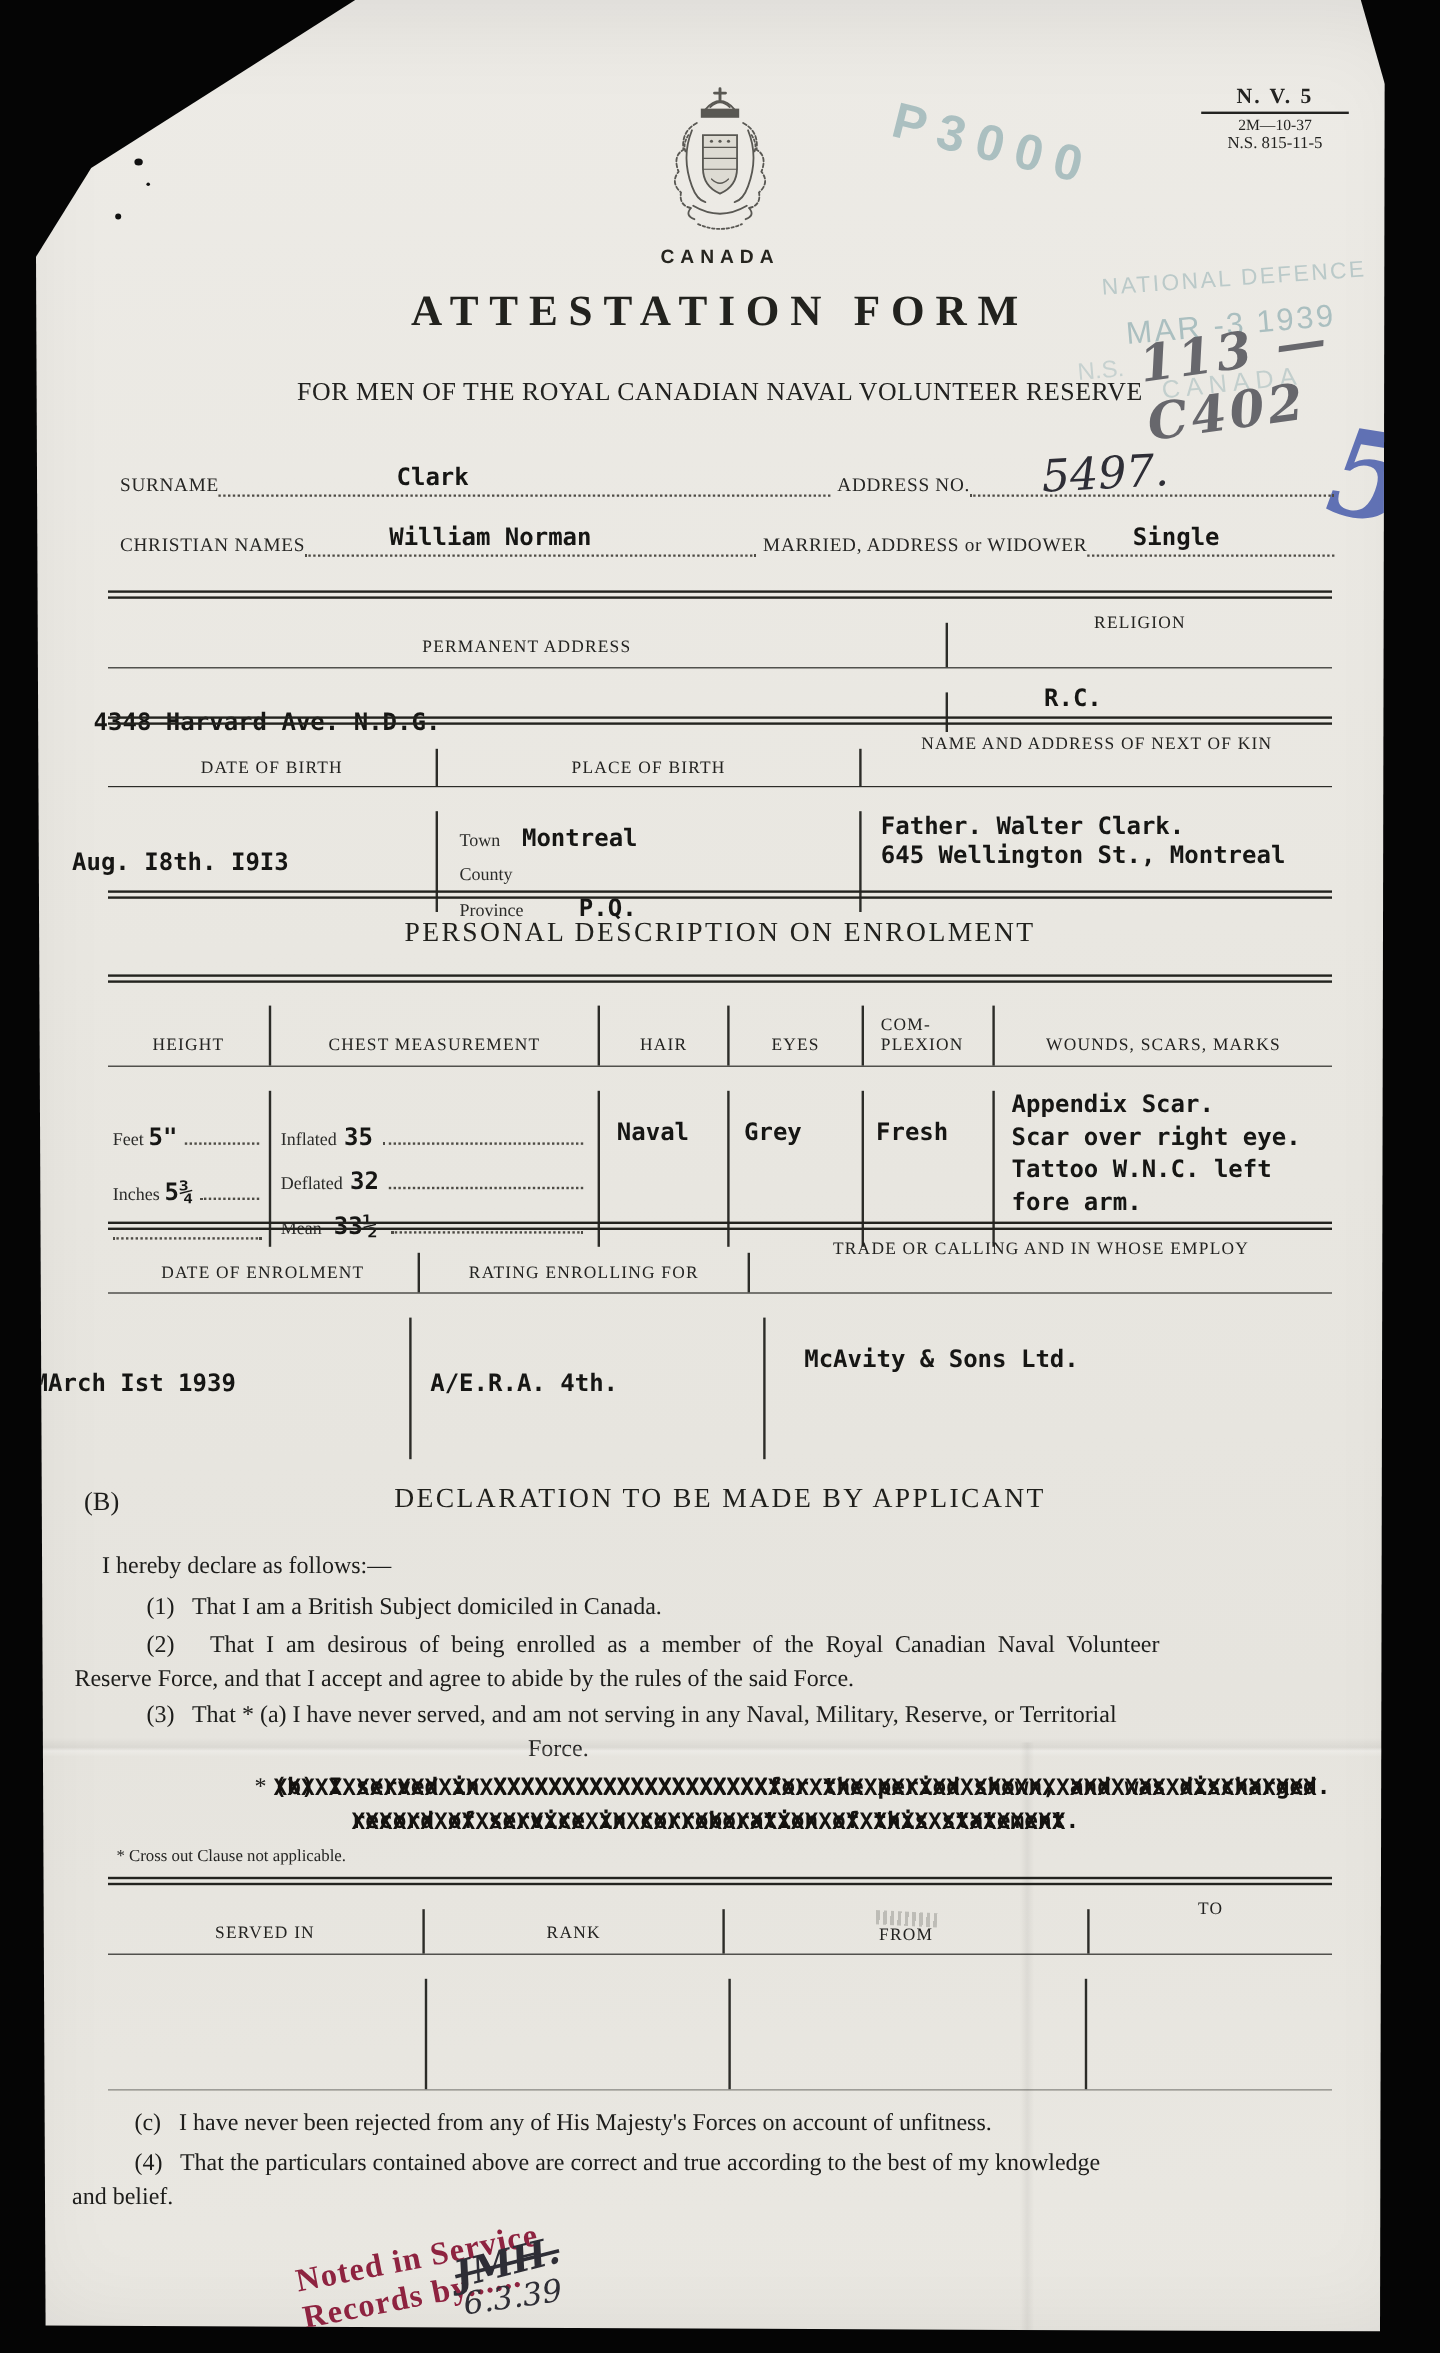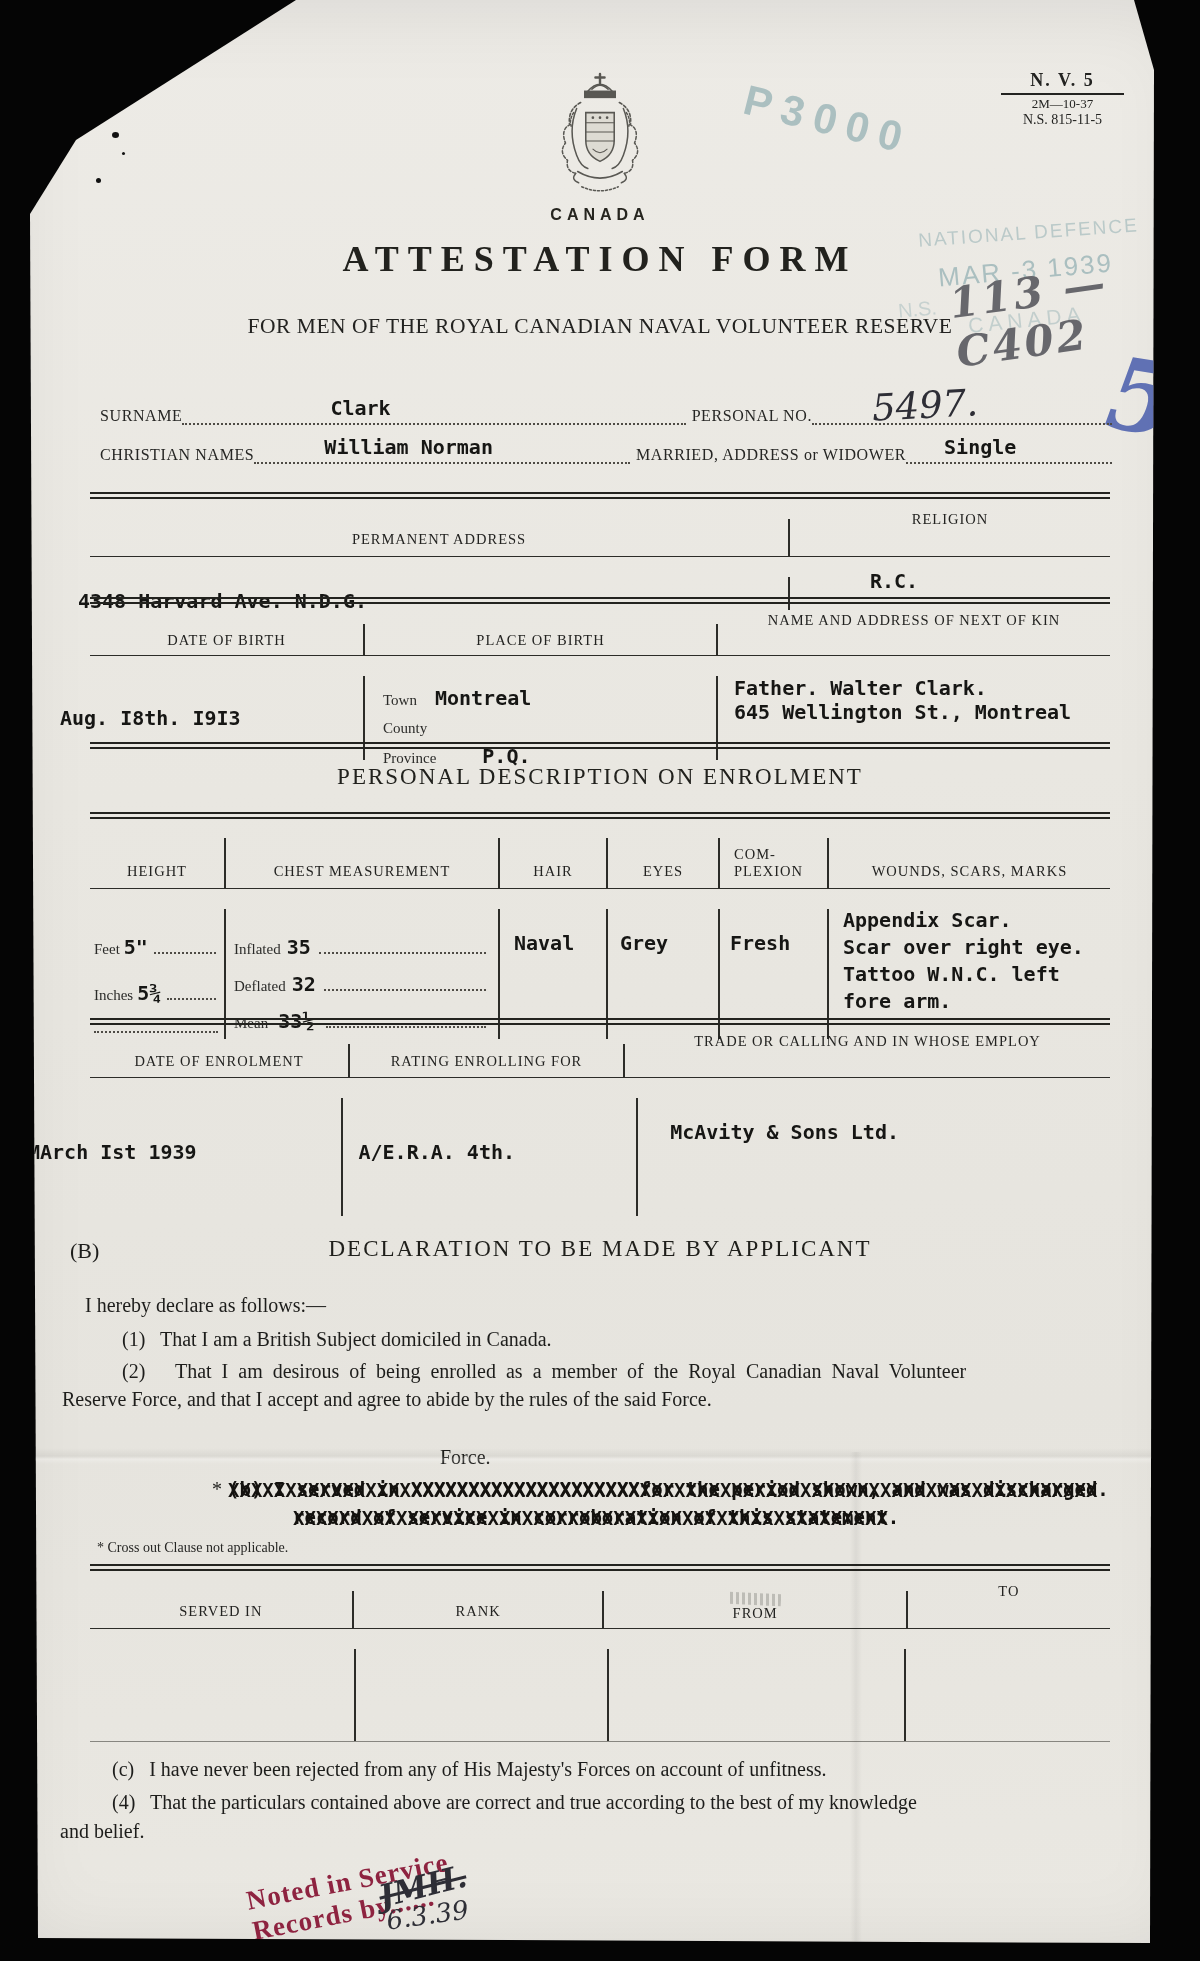--- a/index.html
+++ b/index.html
@@ -96,26 +96,26 @@
     <div class="abs stamp-teal" style="left:938px;top:255px;font-size:26px;letter-spacing:2px;transform:rotate(-5deg);opacity:.8;">MAR -3 1939</div>
     <div class="abs stamp-teal" style="left:898px;top:298px;font-size:20px;transform:rotate(-5deg);opacity:.45;">N.S.</div>
     <div class="abs stamp-teal" style="left:968px;top:308px;font-size:21px;letter-spacing:5px;transform:rotate(-6deg);opacity:.5;">CANADA</div>
     <div class="abs pencil" style="left:952px;top:262px;font-size:42px;letter-spacing:3px;transform:rotate(-8deg);font-weight:bold;">113 — C402</div>
     <div class="abs bluepen" style="left:1108px;top:338px;font-size:100px;transform:rotate(9deg);font-weight:bold;">5</div>
 
     <div class="abs" style="left:90px;top:238px;width:1020px;text-align:center;font-size:36px;font-weight:bold;
                 letter-spacing:9px;color:#22221e;">ATTESTATION FORM</div>
     <div class="abs" style="left:90px;top:314px;width:1020px;text-align:center;font-size:21.5px;letter-spacing:.5px;color:#222220;">FOR MEN OF THE ROYAL CANADIAN NAVAL VOLUNTEER RESERVE</div>
 
-    <div class="abs leader-row" style="left:100px;top:395px;width:1012px;">
+    <div class="abs leader-row" style="left:100px;top:384px;width:1012px;">
       <span class="lbl">SURNAME</span>
       <span class="leader" style="flex:2.6;">
         <span class="fl-typed typed" style="left:148px;">Clark</span>
       </span>
-      <span class="lbl" style="margin-left:6px;">PERSONAL NO.</span>
+      <span class="lbl" style="margin-left:6px;">ADDRESS NO.</span>
       <span class="leader" style="flex:1.55;">
         <span class="fl-typed handink" style="left:60px;bottom:-4px;font-size:37px;transform:rotate(-3deg);">5497.</span>
       </span>
     </div>
 
     <div class="abs leader-row" style="left:100px;top:434px;width:1012px;">
       <span class="lbl">CHRISTIAN NAMES</span>
       <span class="leader" style="flex:1.55;">
         <span class="fl-typed typed" style="left:70px;">William Norman</span>
       </span>
@@ -273,20 +273,21 @@
         </div>
       </div>
     </div>
 
     <div class="abs serifbody" style="left:70px;top:1238px;font-size:22px;">(B)</div>
     <div class="abs" style="left:90px;top:1236px;width:1020px;text-align:center;font-size:23px;letter-spacing:2px;color:#1f1f1b;">DECLARATION TO BE MADE BY APPLICANT</div>
     <div class="abs serifbody doc-text" style="left:85px;top:1294px;">I hereby declare as follows:—</div>
     <div class="abs serifbody doc-text" style="left:122px;top:1328px;">(1)   That I am a British Subject domiciled in Canada.</div>
     <div class="abs serifbody doc-text" style="left:122px;top:1360px;word-spacing:5px;">(2)   That I am desirous of being enrolled as a member of the Royal Canadian Naval Volunteer</div>
     <div class="abs serifbody doc-text" style="left:62px;top:1388px;">Reserve Force, and that I accept and agree to abide by the rules of the said Force.</div>
+    <div class="abs serifbody doc-text" style="left:122px;top:1418px;">(3)   That * (a) I have never served, and am not serving in any Naval, Military, Reserve, or Territorial</div>
     <div class="abs serifbody doc-text" style="left:440px;top:1446px;">Force.</div>
 
     <div class="abs" style="left:212px;top:1478px;">
       <span class="serifbody" style="margin-right:6px;">*</span><span class="xwrap"><span>(b) I served in XXXXXXXXXXXXXXXXXXXXfor the period shown, and was discharged.</span><span class="cover">XXXXXXXXXXXXXXXXXXXXXXXXXXXXXXXXXXXXXXXXXXXXXXXXXXXXXXXXXXXXXXXXXXXXXXXXXXXX</span></span>
     </div>
     <div class="abs" style="left:293px;top:1506px;">
       <span class="xwrap"><span>record of service in corroboration of this statement.</span><span class="cover">XXXXXXXXXXXXXXXXXXXXXXXXXXXXXXXXXXXXXXXXXXXXXXXXXXXX</span></span>
     </div>
     <div class="abs" style="left:97px;top:1540px;font-size:14px;color:#26262 4;color:#262624;">* Cross out Clause not applicable.</div>
 

